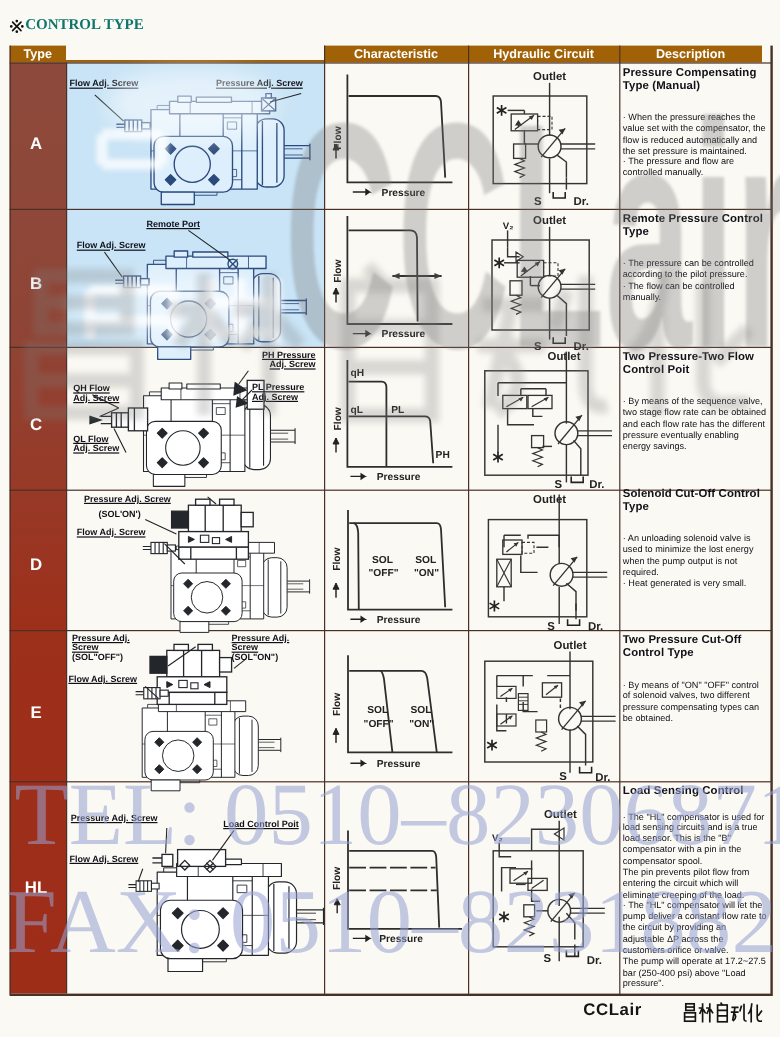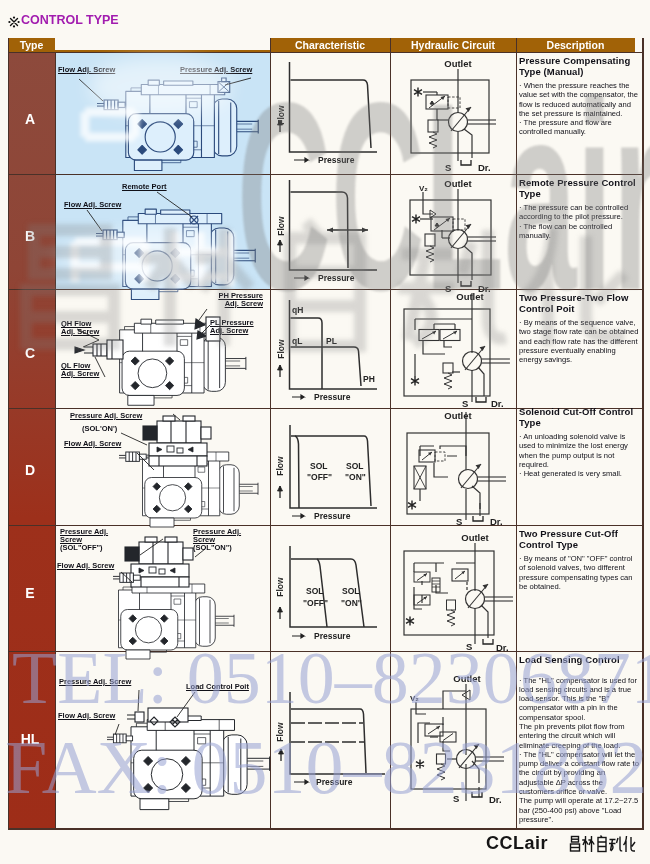--- a/index.html
+++ b/index.html
@@ -5,39 +5,39 @@
   html,body{margin:0;padding:0;}
   body{width:650px;height:864px;background:#fbf9f3;font-family:"Liberation Sans",sans-serif;}
   .page{position:relative;width:650px;height:864px;overflow:hidden;}
   .abs{position:absolute;}
   .hdrcell{position:absolute;top:38px;height:14px;background:#a16207;color:#fff;font-weight:bold;font-size:10.5px;text-align:center;line-height:14px;}
   .lbl{position:absolute;font-weight:bold;font-size:7.5px;color:#101018;line-height:8px;white-space:nowrap;}
   .lbl u{text-decoration:underline;}
   .typeletter{position:absolute;left:8px;width:44px;text-align:center;color:#fff;font-weight:bold;font-size:14px;}
   .desc{position:absolute;left:519px;width:120px;color:#101018;}
   .desc .t{font-weight:bold;font-size:9.5px;line-height:10.5px;letter-spacing:0.1px;margin-right:-6px;}
-  .desc .b{font-size:7.6px;line-height:9.3px;margin-top:4px;}
+  .desc .b{font-size:7.6px;line-height:9.3px;margin-top:16px;}
   svg{position:absolute;overflow:visible;}
   .vline{position:absolute;width:1px;background:#4a3128;}
   .hline{position:absolute;height:1px;background:#4a3128;}
 </style>
 </head>
 <body>
 <div class="page">
 
 <svg class="abs" style="left:8px;top:16px;" width="12" height="12" viewBox="0 0 12 12">
   <g stroke="#111" stroke-width="1.4" stroke-linecap="round">
     <path d="M2.5 2.5 L9.5 9.5 M9.5 2.5 L2.5 9.5"></path>
   </g>
   <circle cx="6" cy="1.6" r="1.1" fill="#111"></circle>
   <circle cx="6" cy="10.4" r="1.1" fill="#111"></circle>
   <circle cx="1.4" cy="6" r="1.1" fill="#111"></circle>
   <circle cx="10.6" cy="6" r="1.1" fill="#111"></circle>
 </svg>
-<div class="abs" style="left:21px;top:13px;font-size:12.5px;font-weight:bold;color:#a21caf;">CONTROL TYPE</div>
+<div class="abs" style="left:21px;top:13px;font-size:12.5px;font-weight:bold;color:#0f766e;font-family:Liberation Serif, serif;">CONTROL TYPE</div>
 
 <div class="hdrcell" style="left:8px;width:47px;">Type</div>
 <div class="hdrcell" style="left:55px;width:215px;margin-top:12px;">External View</div>
 <div class="hdrcell" style="left:270px;width:120px;">Characteristic</div>
 <div class="hdrcell" style="left:390px;width:126px;">Hydraulic Circuit</div>
 <div class="hdrcell" style="left:516px;width:119px;">Description</div>
 
 <div class="abs" style="left:8px;top:52px;width:47px;height:776px;background:linear-gradient(180deg,#8d4a3c 0%,#8f4536 28%,#973a28 45%,#9d301b 60%,#9e2d18 100%);"></div>
 
 <div class="abs" style="left:55px;top:52px;width:215px;height:122px;background:#c9e4f6;"></div>
@@ -712,21 +712,21 @@
   </g>
 </svg>
 
 <svg style="left:0;top:0;" width="650" height="864" viewBox="0 0 650 864">
   <g font-family="Liberation Serif" fill="#97a1d3" opacity="0.55">
     <text font-size="74" x="12" y="703">TEL: 0510–82306871</text>
     <text font-size="76" x="5" y="793">FAX: 0510–82318821</text>
   </g>
 </svg>
 
-<div class="abs" style="left:486px;top:833px;font-size:18px;font-weight:bold;color:#151515;letter-spacing:0.5px;">CCLair</div>
+<div class="abs" style="left:486px;top:833px;font-size:14px;font-weight:bold;color:#151515;letter-spacing:0.5px;">CCLair</div>
 
 <svg style="left:569px;top:835px;" width="66" height="18" viewBox="0 0 66 18">
   <g stroke="#151515" stroke-width="1.4" fill="none">
     <g>
           <rect x="2.5" y="1.5" width="7" height="5.5"></rect>
           <path d="M2.5 4.2 h7"></path>
           <rect x="1.5" y="9" width="9" height="7"></rect>
           <path d="M1.5 12.5 h9"></path>
         </g>
     <g transform="translate(13,0)">

